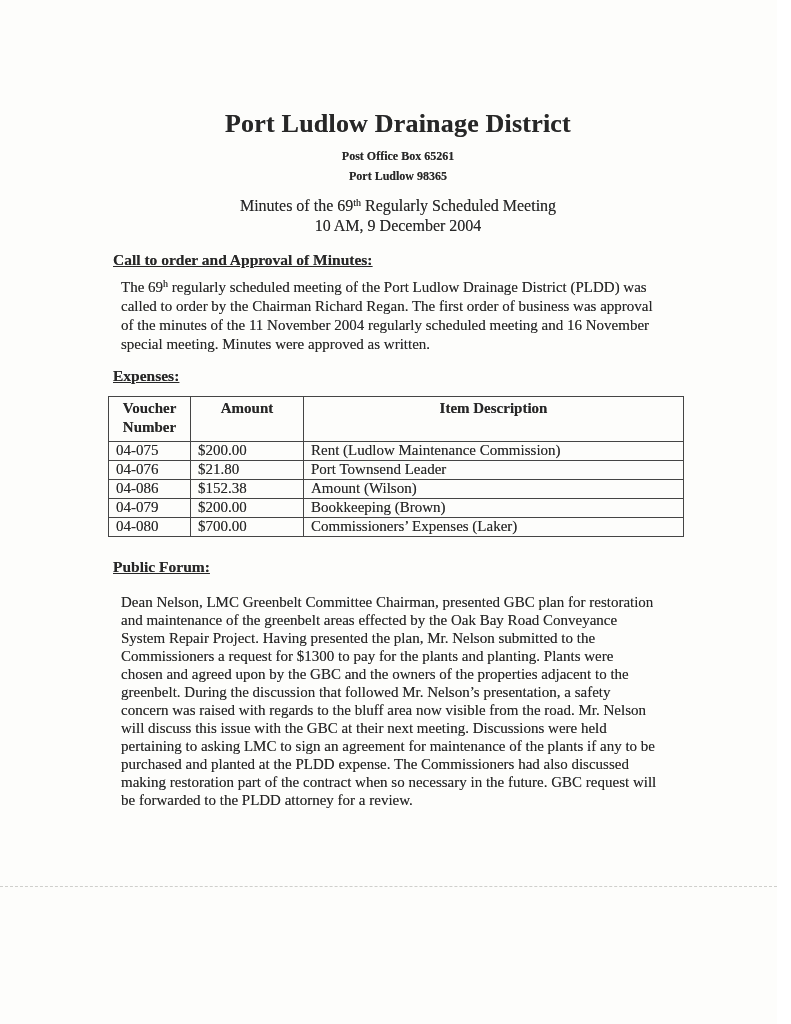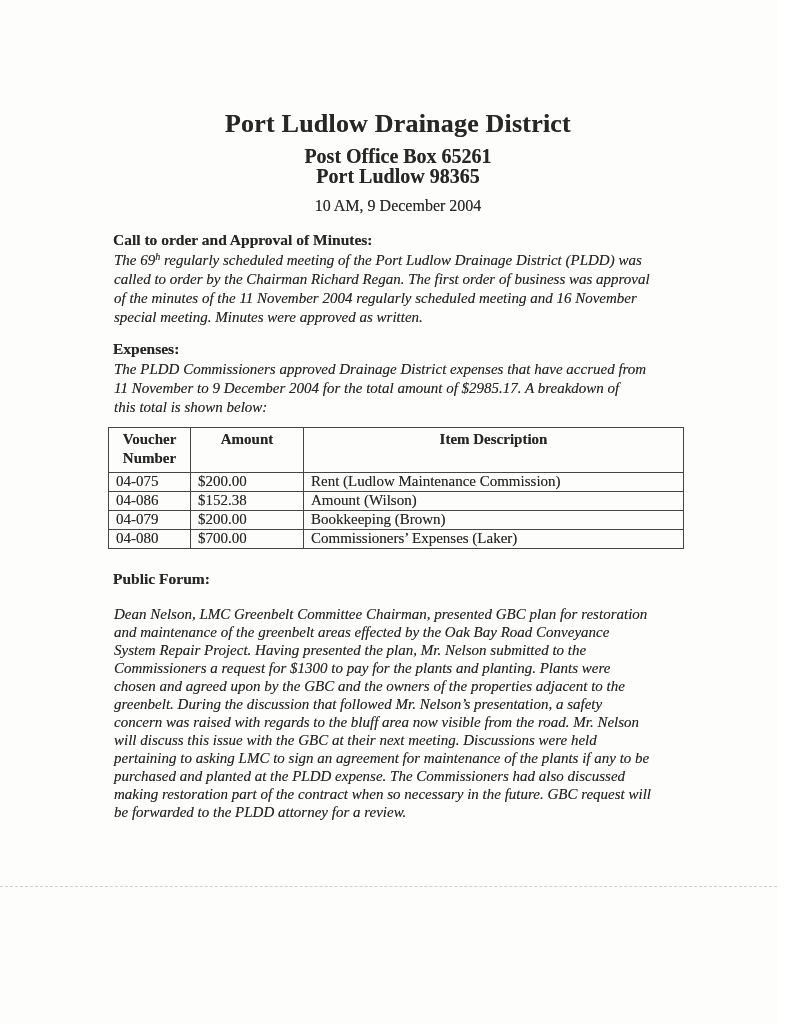--- a/index.html
+++ b/index.html
@@ -17,40 +17,40 @@
   }
   .center { text-align: center; width: 570px; }
   .doc-title {
     margin: 0;
     font-size: 26px;
     line-height: 32px;
     font-weight: bold;
     letter-spacing: 0.2px;
   }
   .addr-block { margin-top: 6px; }
-  .addr-line { font-size: 20px; line-height: 20px; font-weight: bold; }
+  .addr-line { font-size: 12px; line-height: 20px; font-weight: bold; }
   .meeting-block { margin-top: 10px; }
   .meeting-line { font-size: 16px; line-height: 20px; }
   .sup { font-size: 10px; vertical-align: 5px; line-height: 0; }
   .section-heading {
     margin: 0;
     font-size: 15.5px;
     line-height: 20px;
     font-weight: bold;
+    text-decoration: underline;
   }
   .mt-cto { margin-top: 14px; }
   .mt-exp { margin-top: 12px; }
   .mt-pf  { margin-top: 20px; }
   .para {
-    margin: 1px;
+    margin: 8px;
     width: 585px;
     font-size: 15px;
     line-height: 19px;
     white-space: pre-line;
-    font-style: italic;
   }
   .para-pf { line-height: 18px; margin-top: 16px; }
   table.expense-table {
     border-collapse: collapse;
     margin-top: 10px;
     margin-left: -5px;
     width: 575px;
     table-layout: fixed;
   }
   .expense-table col.c-voucher { width: 82px; }
@@ -91,36 +91,34 @@
 <div class="page">
 
   <h1 class="doc-title center">Port Ludlow Drainage District</h1>
 
   <div class="addr-block center">
     <div class="addr-line">Post Office Box 65261</div>
     <div class="addr-line">Port Ludlow 98365</div>
   </div>
 
   <div class="meeting-block center">
+    <div class="meeting-line"><span>Minutes of the 69</span><span class="sup">th</span><span> Regularly Scheduled Meeting</span></div>
     <div class="meeting-line">10 AM, 9 December 2004</div>
   </div>
 
   <div>
     <h2 class="section-heading mt-cto">Call to order and Approval of Minutes:</h2>
     <p class="para"><span>The 69</span><span class="sup">h</span><span> regularly scheduled meeting of the Port Ludlow Drainage District (PLDD) was
 called to order by the Chairman Richard Regan. The first order of business was approval
 of the minutes of the 11 November 2004 regularly scheduled meeting and 16 November
 special meeting.  Minutes were approved as written.</span></p>
   </div>
 
   <div>
     <h2 class="section-heading mt-exp">Expenses:</h2>
-    <p class="para">The PLDD Commissioners approved Drainage District expenses that have accrued from
-11 November to 9 December 2004 for the total amount of $2985.17.  A breakdown of
-this total is shown below:</p>
   </div>
 
   <table class="expense-table">
     <colgroup>
       <col class="c-voucher">
       <col class="c-amount">
       <col class="c-desc">
     </colgroup>
     <thead>
       <tr>
@@ -128,20 +126,25 @@
 Number</th>
         <th>Amount</th>
         <th>Item Description</th>
       </tr>
     </thead>
     <tbody>
       <tr>
         <td>04-075</td>
         <td>$200.00</td>
         <td>Rent (Ludlow Maintenance Commission)</td>
+      </tr>
+      <tr>
+        <td>04-076</td>
+        <td>$21.80</td>
+        <td>Port Townsend Leader</td>
       </tr>
       <tr>
         <td>04-086</td>
         <td>$152.38</td>
         <td>Amount (Wilson)</td>
       </tr>
       <tr>
         <td>04-079</td>
         <td>$200.00</td>
         <td>Bookkeeping (Brown)</td>

